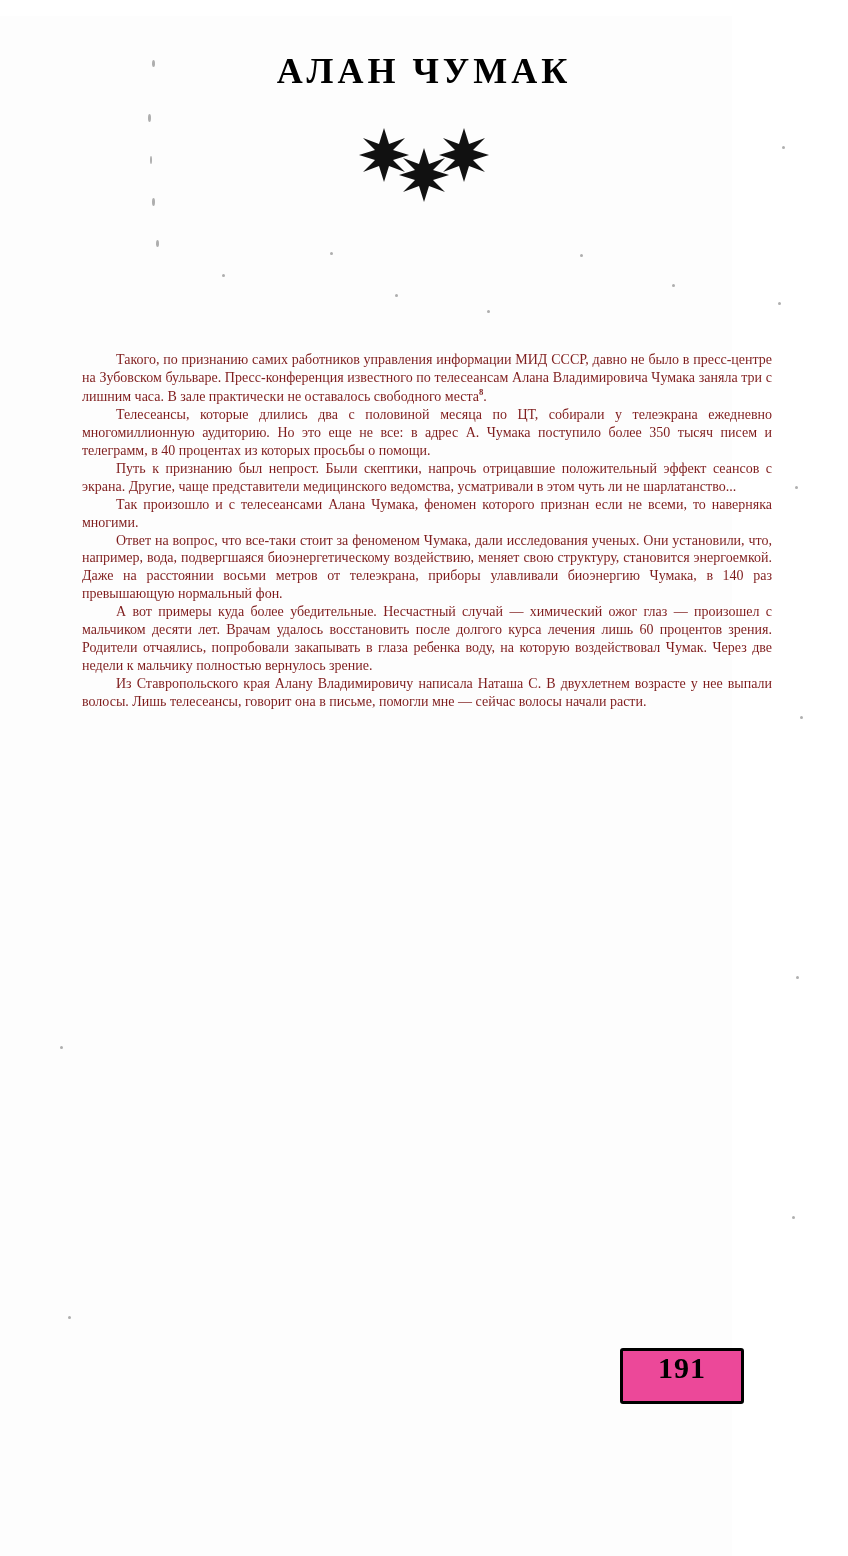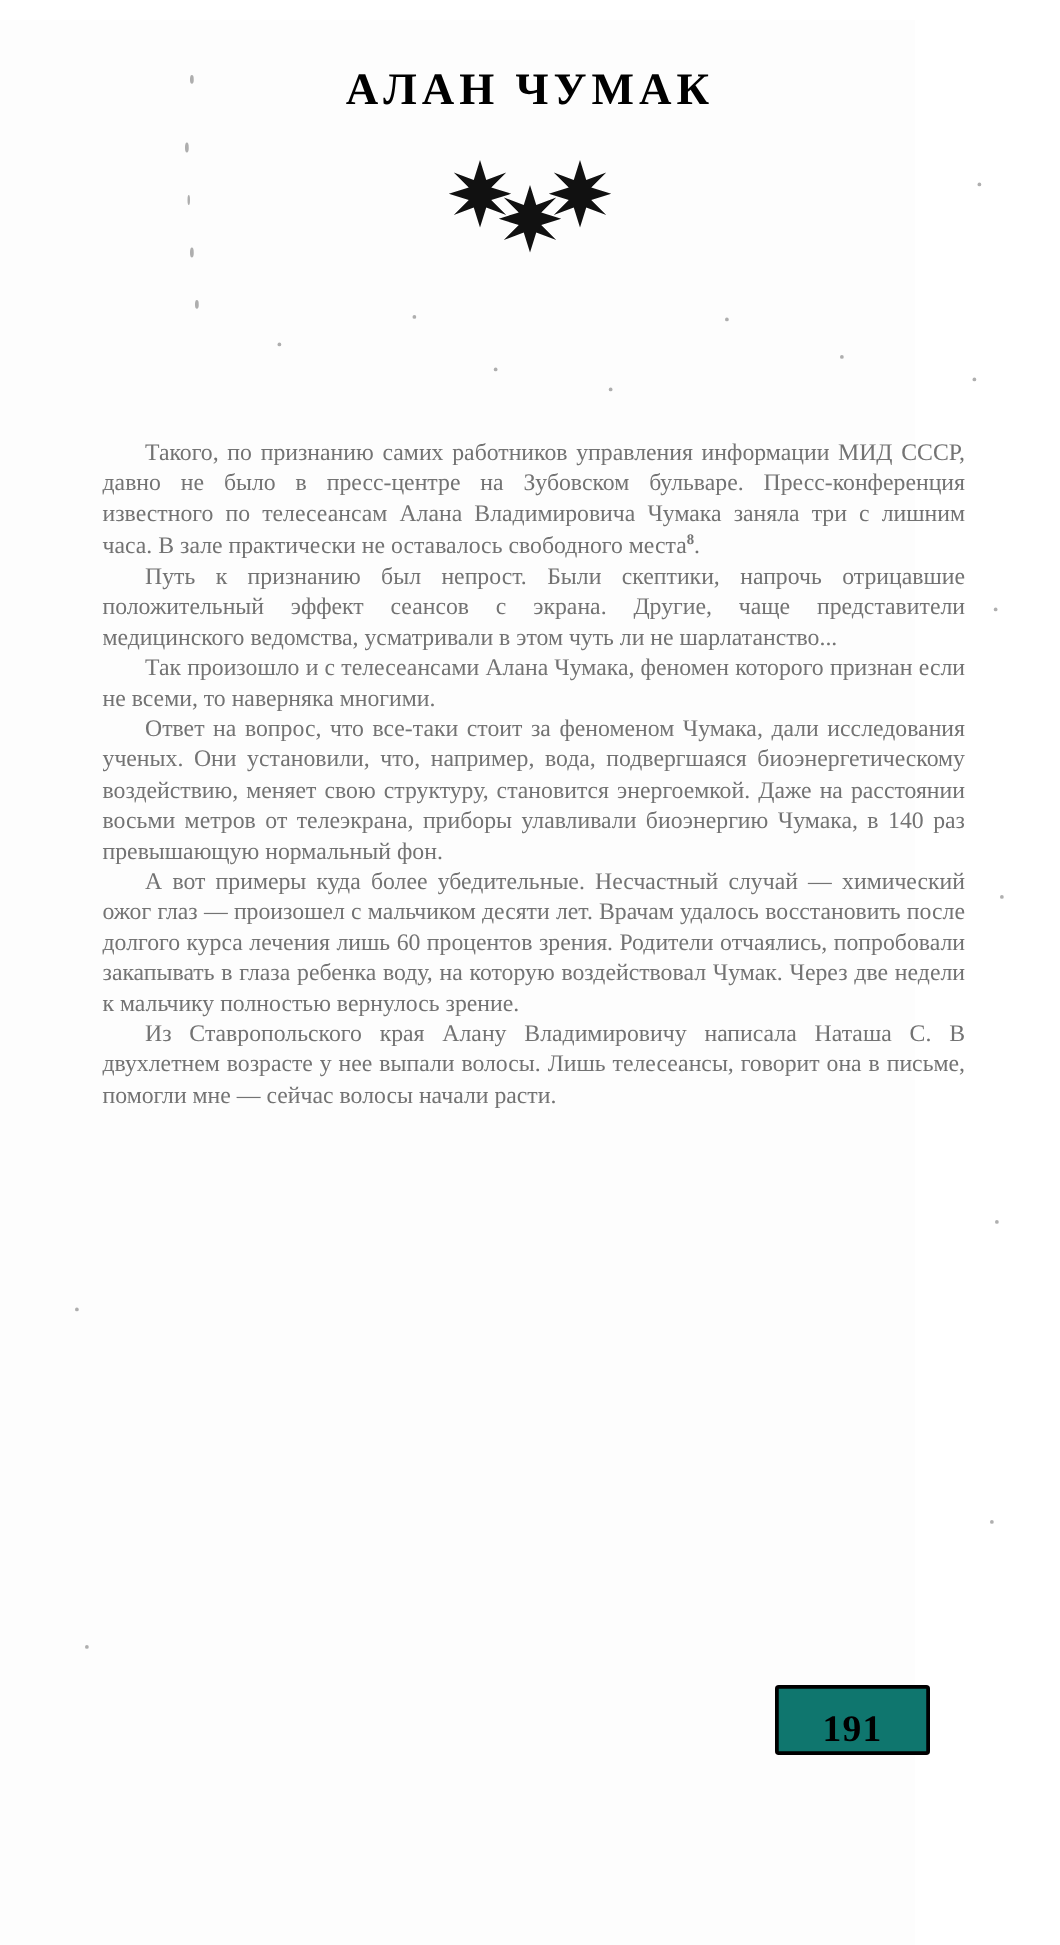--- a/index.html
+++ b/index.html
@@ -44,48 +44,48 @@
     text-align: center;
     height: 80px;
   }
   .ornament svg { display: inline-block; }
 
   .body-text {
     position: absolute;
     left: 82px;
     top: 335px;
     width: 690px;
-    font-size: 19px;
+    font-size: 14px;
     line-height: 1.285;
     text-align: justify;
     text-justify: inter-word;
     font-family: "Liberation Serif", "DejaVu Serif", serif;
-    color: #737373;
+    color: #7f1d1d;
   }
   .body-text p {
     margin: 0;
     text-indent: 34px;
   }
   sup {
     font-size: 0.62em;
     vertical-align: super;
     font-weight: bold;
   }
   .page-number-box {
     position: absolute;
     left: 620px;
     top: 1332px;
     width: 118px;
     height: 50px;
     border: 3px solid #000;
     border-radius: 3px;
     display: flex;
-    align-items: flex-end;
+    align-items: flex-start;
     justify-content: center;
-    background: #0f766e;
+    background: #ec4899;
   }
   .page-number {
     font-family: "Liberation Serif", "DejaVu Serif", serif;
     font-weight: bold;
     font-size: 30px;
     letter-spacing: 1px;
   }
   .speck {
     position: absolute;
     background: #6d6d6d;
@@ -125,20 +125,21 @@
   <div class="speck" style="left:782px;top:130px;width:3px;height:3px;"></div>
   <div class="speck" style="left:795px;top:470px;width:3px;height:3px;"></div>
   <div class="speck" style="left:800px;top:700px;width:3px;height:3px;"></div>
   <div class="speck" style="left:796px;top:960px;width:3px;height:3px;"></div>
   <div class="speck" style="left:792px;top:1200px;width:3px;height:3px;"></div>
   <div class="speck" style="left:60px;top:1030px;width:3px;height:3px;"></div>
   <div class="speck" style="left:68px;top:1300px;width:3px;height:3px;"></div>
 
   <div class="body-text">
     <p><span>Такого, по признанию самих работников управления информации МИД СССР, давно не было в пресс-центре на Зубовском бульваре. Пресс-конференция известного по телесеансам Алана Владимировича Чумака заняла три с лишним часа. В зале практически не оставалось свободного места</span><sup>8</sup>.</p>
+    <p>Телесеансы, которые длились два с половиной месяца по ЦТ, собирали у телеэкрана ежедневно многомиллионную аудиторию. Но это еще не все: в адрес А. Чумака поступило более 350 тысяч писем и телеграмм, в 40 процентах из которых просьбы о помощи.</p>
     <p>Путь к признанию был непрост. Были скептики, напрочь отрицавшие положительный эффект сеансов с экрана. Другие, чаще представители медицинского ведомства, усматривали в этом чуть ли не шарлатанство...</p>
     <p>Так произошло и с телесеансами Алана Чумака, феномен которого признан если не всеми, то наверняка многими.</p>
     <p>Ответ на вопрос, что все-таки стоит за феноменом Чумака, дали исследования ученых. Они установили, что, например, вода, подвергшаяся биоэнергетическому воздействию, меняет свою структуру, становится энергоемкой. Даже на расстоянии восьми метров от телеэкрана, приборы улавливали биоэнергию Чумака, в 140 раз превышающую нормальный фон.</p>
     <p>А вот примеры куда более убедительные. Несчастный случай — химический ожог глаз — произошел с мальчиком десяти лет. Врачам удалось восстановить после долгого курса лечения лишь 60 процентов зрения. Родители отчаялись, попробовали закапывать в глаза ребенка воду, на которую воздействовал Чумак. Через две недели к мальчику полностью вернулось зрение.</p>
     <p>Из Ставропольского края Алану Владимировичу написала Наташа С. В двухлетнем возрасте у нее выпали волосы. Лишь телесеансы, говорит она в письме, помогли мне — сейчас волосы начали расти.</p>
   </div>
 
   <div class="page-number-box">
     <span class="page-number">191</span>
   </div>

